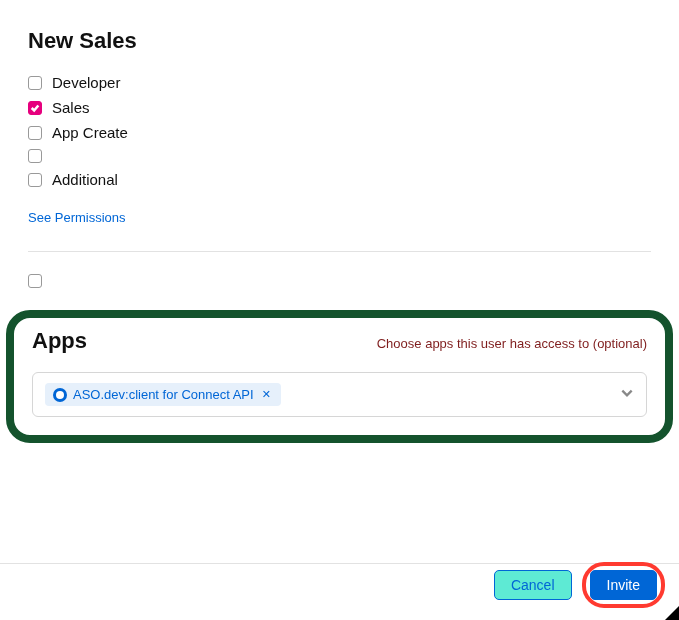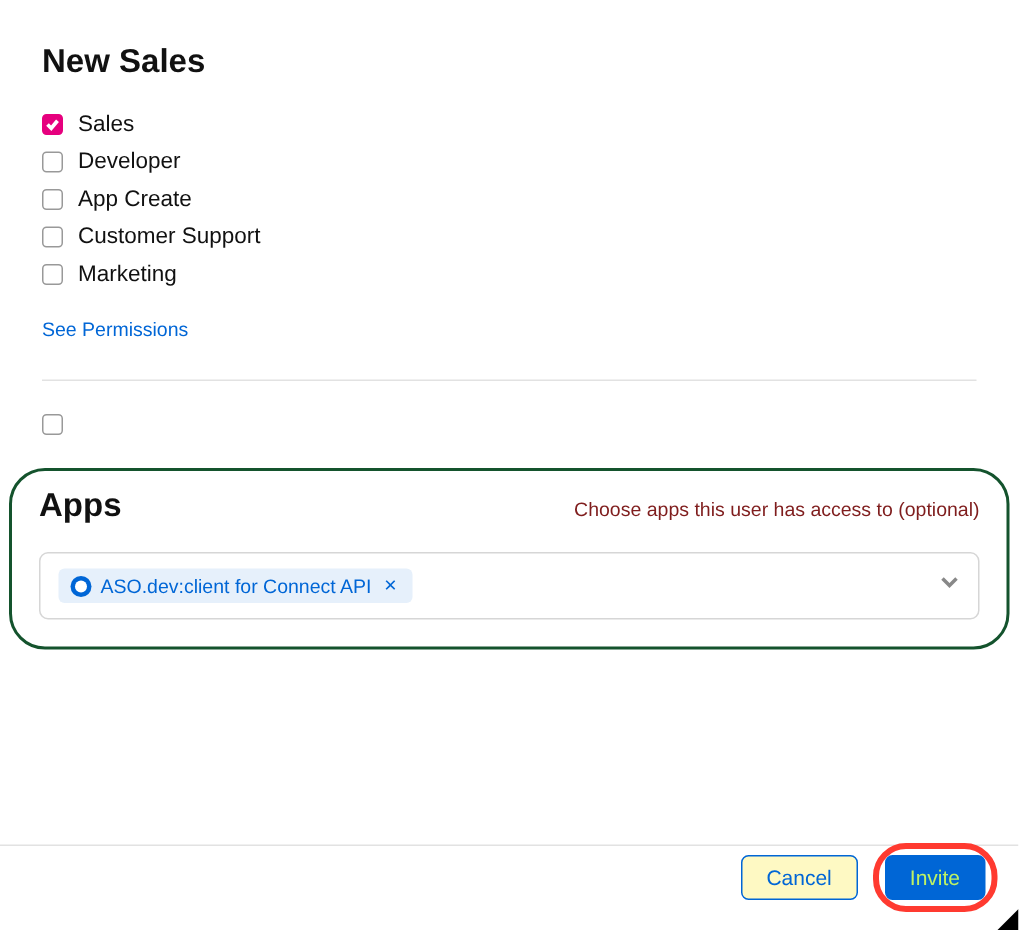--- a/index.html
+++ b/index.html
@@ -74,21 +74,21 @@
       cursor: pointer;
       margin-bottom: 26px;
       display: inline-block;
     }
     hr.separator {
       border: none;
       border-top: 1px solid #e2e2e2;
       margin-bottom: 18px;
     }
     .apps-section-wrap {
-      border: 2px solid #14532d;
+      border: 8px solid #14532d;
       border-radius: 24px;
       padding: 10px 18px 18px 18px;
       margin: 18px -22px 0 -22px;
     }
     .apps-header {
       display: flex;
       justify-content: space-between;
       align-items: baseline;
       margin-bottom: 18px;
     }
@@ -167,27 +167,27 @@
     }
     .btn {
       font-size: 14px;
       padding: 6px 16px;
       border-radius: 5px;
       cursor: pointer;
       border: 1px solid transparent;
       font-family: inherit;
     }
     .btn-cancel {
-      background: #fef9c3;
+      background: #5eead4;
       border-color: #0066d6;
       color: #0066d6;
     }
     .btn-invite {
       background: #0066d6;
-      color: #bef264;
+      color: #ffffff;
       border-color: #0066d6;
     }
     .invite-highlight {
       border: 4px solid #ff3a30;
       border-radius: 22px;
       padding: 4px;
       display: inline-flex;
     }
     .corner-triangle {
       position: absolute;
@@ -200,50 +200,49 @@
     }
   </style>
 </head>
 <body>
 
 <div class="main-content">
   <h2>New Sales</h2>
 
   <ul class="checkbox-list">
     <li class="checkbox-item">
+      <span class="checkbox">
+        
+      </span>
+      <span class="checkbox-label">Developer</span>
+    </li>
+    <li class="checkbox-item">
       <span class="checkbox checked">
         <svg viewBox="0 0 12 12">
             <polyline points="2,6 5,9 10,3"></polyline>
           </svg>
       </span>
       <span class="checkbox-label">Sales</span>
     </li>
     <li class="checkbox-item">
       <span class="checkbox">
         
       </span>
-      <span class="checkbox-label">Developer</span>
-    </li>
-    <li class="checkbox-item">
-      <span class="checkbox">
-        
-      </span>
       <span class="checkbox-label">App Create</span>
     </li>
     <li class="checkbox-item">
       <span class="checkbox">
         
       </span>
-      <span class="checkbox-label">Customer Support</span>
-    </li>
-    <li class="checkbox-item">
-      <span class="checkbox">
-        
-      </span>
-      <span class="checkbox-label">Marketing</span>
+    </li>
+    <li class="checkbox-item">
+      <span class="checkbox">
+        
+      </span>
+      <span class="checkbox-label">Additional</span>
     </li>
   </ul>
 
   <span class="link">See Permissions</span>
 
   <hr class="separator">
 
 
   <ul class="checkbox-list" style="margin-bottom:0;">
     <li class="checkbox-item">

